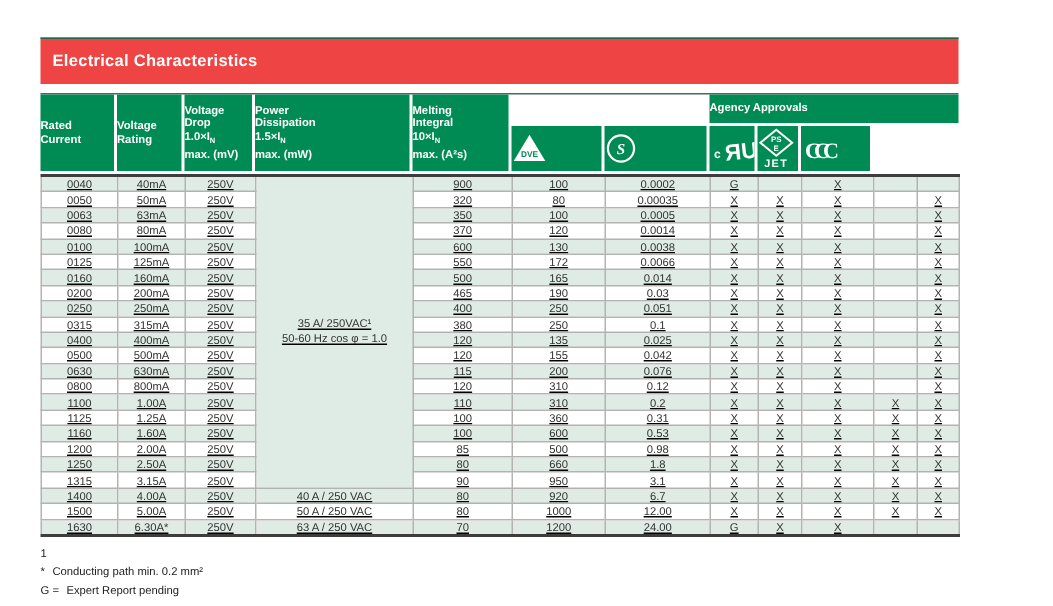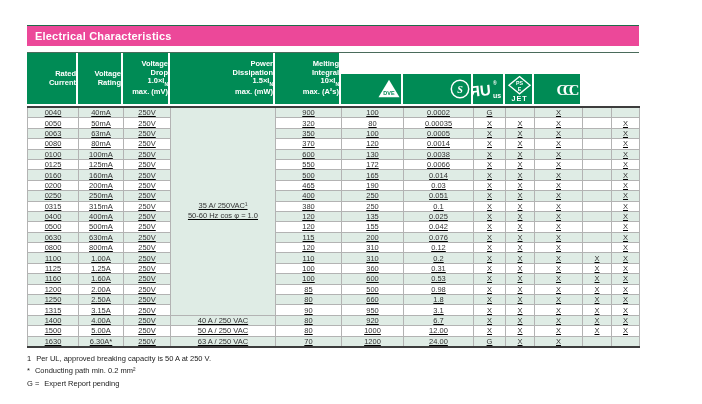--- a/index.html
+++ b/index.html
@@ -6,37 +6,37 @@
   body{
     width:702px;height:404px;position:relative;overflow:hidden;
     background:#ffffff;
     font-family:"Liberation Sans", sans-serif;
     -webkit-font-smoothing:antialiased;
   }
   .doc{position:absolute;left:27px;top:25px;width:612px;}
 
   
   .title-bar{
-    height:21px;background:#ec4899;border-top:1px solid #1f6b49;
+    height:31px;background:#ef4444;border-top:1px solid #1f6b49;
     display:flex;align-items:center;padding-left:8px;box-sizing:border-box;
     margin-bottom:6px;
   }
   .title-bar span{color:#fff;font-size:11px;font-weight:bold;letter-spacing:.2px;}
 
   
   .thead{
     display:grid;
     grid-template-columns:49px 43px 45px 103px 64px 60px 68px 30px 27px 46px 27px 28px;
     grid-template-rows:19px 30px;
     gap:2px;
     border-top:1px solid #4a6b5b;
   }
   .hcell{
     background:#008B55;color:#fff;font-size:7.5px;font-weight:bold;
-    display:flex;flex-direction:column;align-items:flex-end;justify-content:center;
+    display:flex;flex-direction:column;align-items:flex-start;justify-content:center;
     line-height:8.5px;text-align:center;overflow:hidden;
   }
   .span2{grid-row:1/3;}
   .agency-label{grid-column:8/13;grid-row:1;}
   .icon-cell{grid-row:2;}
   .fline sub{font-size:5px;}
   .hcell svg{display:block;}
 
   
   table{
@@ -86,20 +86,23 @@
       <span>Power</span>
       <span>Dissipation</span>
       <span class="fline"><span>1.5×I</span><sub>N</sub></span>
       <span>max. (mW)</span>
     </div>
     <div class="hcell span2">
       <span>Melting</span>
       <span>Integral</span>
       <span class="fline"><span>10×I</span><sub>N</sub></span>
       <span>max. (A²s)</span>
+    </div>
+    <div class="hcell agency-label">
+      <span>Agency Approvals</span>
     </div>
 
     <div class="hcell icon-cell">
       <svg width="24" height="22" viewBox="0 0 26 24">
         <path d="M13 2 L24.5 21 L1.5 21 Z" fill="#ffffff"></path>
         <text x="13" y="18.5" font-size="6" font-weight="bold" fill="#008B55" text-anchor="middle" font-family="'Liberation Sans',sans-serif">DVE</text>
       </svg>
     </div>
     <div class="hcell icon-cell">
       <svg width="22" height="22" viewBox="0 0 24 24">
@@ -453,21 +456,20 @@
           <td>X</td>
           <td></td>
           <td></td>
         </tr>
       </tbody>
   </table>
 
   <div class="footnotes">
     <div class="fn">
       <span class="fn-marker">1</span>
-      <span>Per UL, approved breaking capacity is 50 A at 250 V.</span>
     </div>
     <div class="fn">
       <span class="fn-marker">*</span>
       <span>Conducting path min. 0.2 mm²</span>
     </div>
     <div class="fn">
       <span class="fn-marker">G =</span>
       <span>Expert Report pending</span>
     </div>
   </div>

